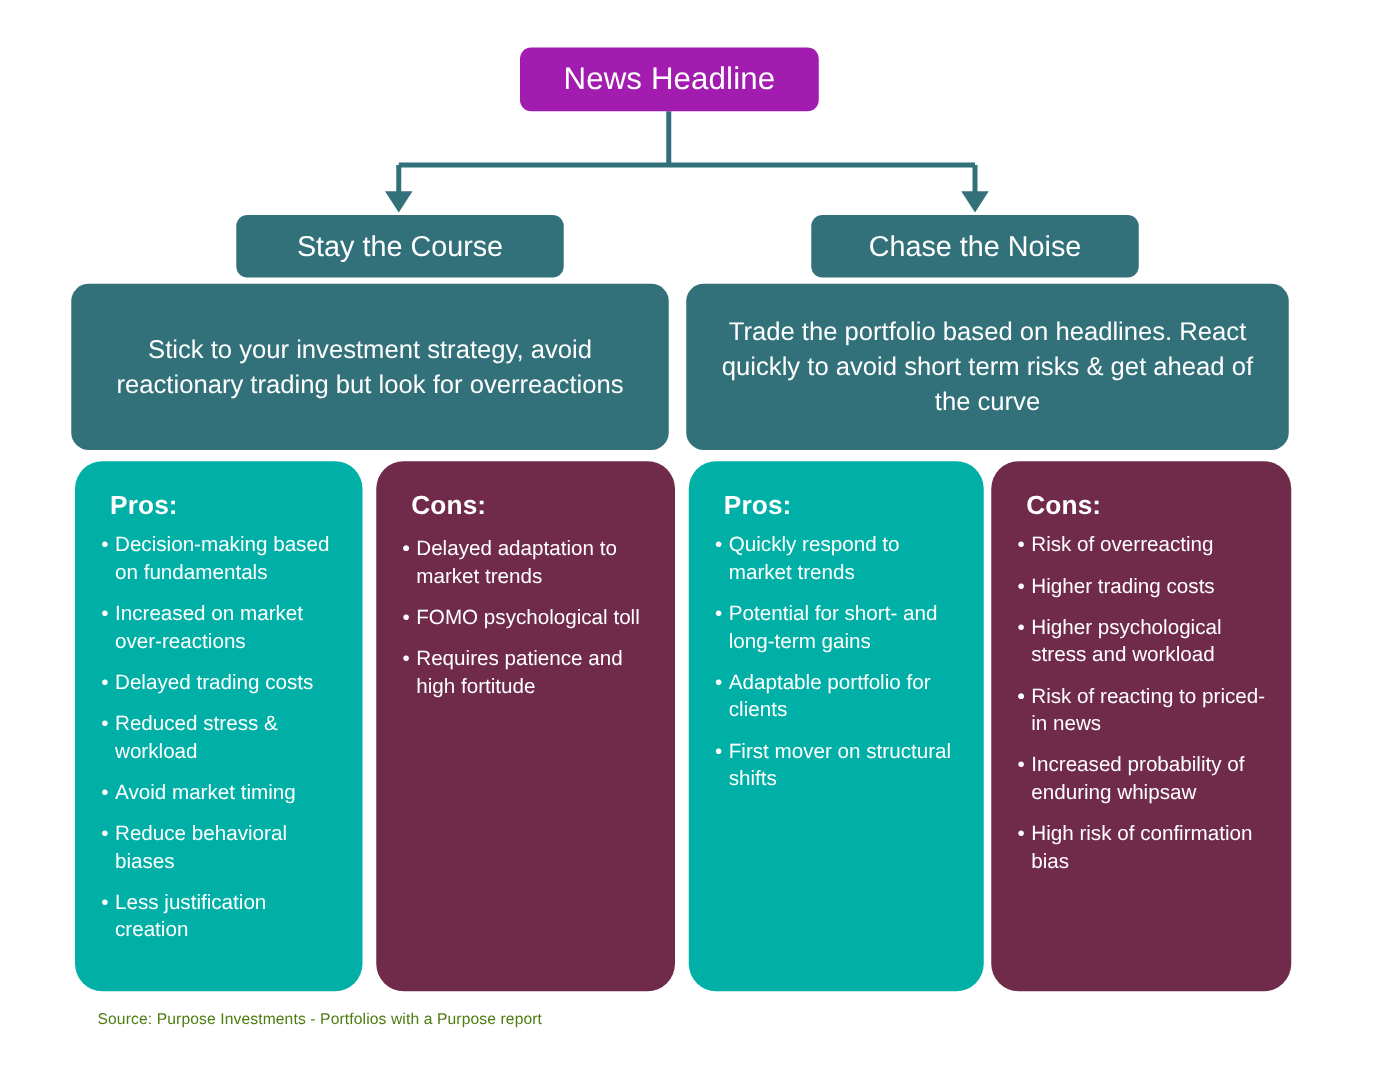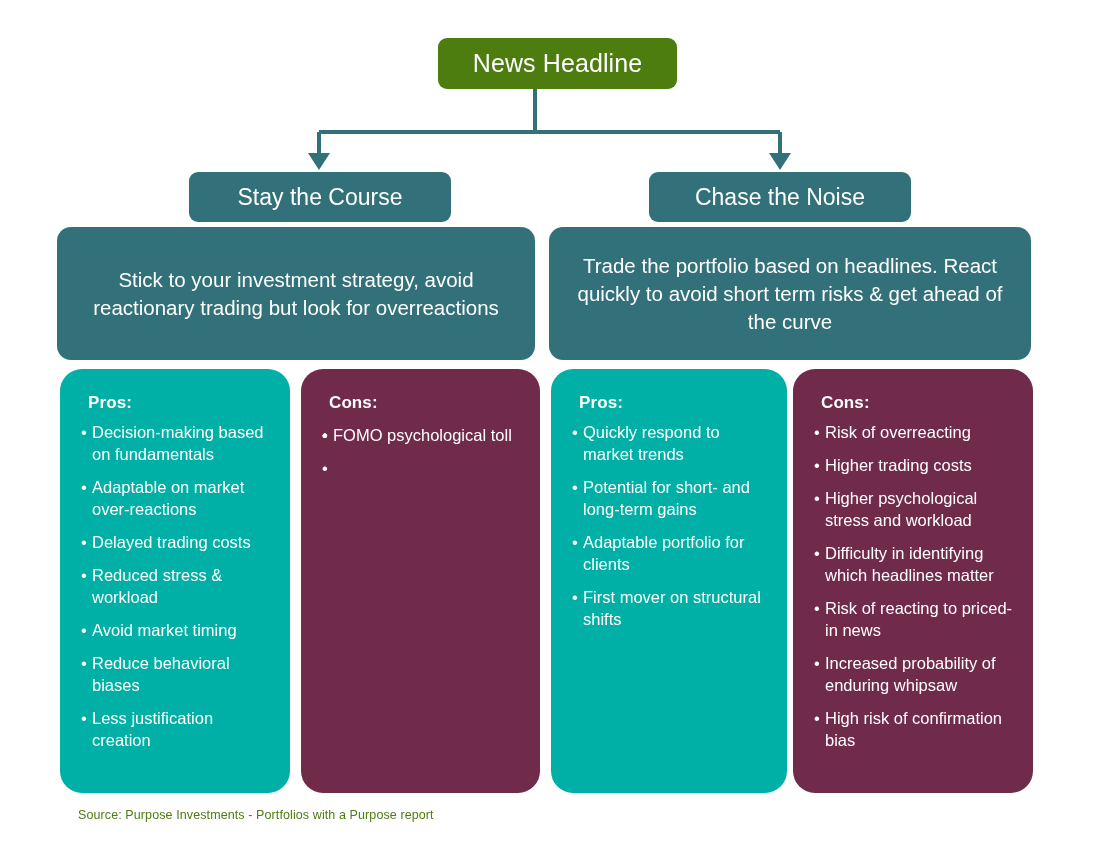--- a/index.html
+++ b/index.html
@@ -25,25 +25,25 @@
     left: 0;
     top: 0;
     width: 1106px;
     height: 854px;
     pointer-events: none;
   }
 
   
   .root-node {
     position: absolute;
-    left: 438px;
+    left: 416px;
     top: 38px;
     width: 239px;
     height: 51px;
-    background: #4d7c0f;
+    background: #a21caf;
     border-radius: 9px;
     display: flex;
     align-items: center;
     justify-content: center;
     color: #ffffff;
     font-size: 25px;
     letter-spacing: .1px;
   }
 
   
@@ -92,21 +92,21 @@
     padding: 24px 16px 10px 20px;
     color: #ffffff;
     overflow: hidden;
   }
   .list-col.c0 { left: 60px;  width: 230px; background: #00B0A6; }
   .list-col.c1 { left: 301px; width: 239px; background: #702A4A; }
   .list-col.c2 { left: 551px; width: 236px; background: #00B0A6; }
   .list-col.c3 { left: 793px; width: 240px; background: #702A4A; }
 
   .col-title {
-    font-size: 17px;
+    font-size: 21px;
     font-weight: bold;
     margin: 0 0 8px 8px;
     letter-spacing: .1px;
   }
   .bullets {
     margin: 0;
     padding: 0;
     list-style: none;
   }
   .bullets li {
@@ -163,56 +163,56 @@
     <span class="desc-text">Stick to your investment strategy, avoid reactionary trading but look for overreactions</span>
   </div>
   <div class="desc-panel right">
     <span class="desc-text">Trade the portfolio based on headlines. React quickly to avoid short term risks &amp; get ahead of the curve</span>
   </div>
 
   <div class="list-col c0">
     <div class="col-title">Pros:</div>
     <ul class="bullets">
         <li><span class="bullet-dot">•</span><span>Decision-making based on fundamentals</span></li>
-        <li><span class="bullet-dot">•</span><span>Adaptable on market over-reactions</span></li>
+        <li><span class="bullet-dot">•</span><span>Increased on market over-reactions</span></li>
         <li><span class="bullet-dot">•</span><span>Delayed trading costs</span></li>
         <li><span class="bullet-dot">•</span><span>Reduced stress &amp; workload</span></li>
         <li><span class="bullet-dot">•</span><span>Avoid market timing</span></li>
         <li><span class="bullet-dot">•</span><span>Reduce behavioral biases</span></li>
         <li><span class="bullet-dot">•</span><span>Less justification creation</span></li>
       </ul>
   </div>
 
   <div class="list-col c1">
     <div class="col-title">Cons:</div>
     <ul class="bullets">
         <li><span class="bullet-dot">•</span></li>
-        <li><span class="bullet-dot">•</span></li>
+        <li><span class="bullet-dot">•</span><span>Delayed adaptation to market trends</span></li>
         <li><span class="bullet-dot">•</span><span>FOMO psychological toll</span></li>
-        <li><span class="bullet-dot">•</span></li>
+        <li><span class="bullet-dot">•</span><span>Requires patience and high fortitude</span></li>
       </ul>
   </div>
 
   <div class="list-col c2">
     <div class="col-title">Pros:</div>
     <ul class="bullets">
         <li><span class="bullet-dot">•</span><span>Quickly respond to market trends</span></li>
         <li><span class="bullet-dot">•</span><span>Potential for short- and long-term gains</span></li>
         <li><span class="bullet-dot">•</span><span>Adaptable portfolio for clients</span></li>
         <li><span class="bullet-dot">•</span><span>First mover on structural shifts</span></li>
       </ul>
   </div>
 
   <div class="list-col c3">
     <div class="col-title">Cons:</div>
     <ul class="bullets">
         <li><span class="bullet-dot">•</span><span>Risk of overreacting</span></li>
         <li><span class="bullet-dot">•</span><span>Higher trading costs</span></li>
         <li><span class="bullet-dot">•</span><span>Higher psychological stress and workload</span></li>
-        <li><span class="bullet-dot">•</span><span>Difficulty in identifying which headlines matter</span></li>
+        <li><span class="bullet-dot">•</span></li>
         <li><span class="bullet-dot">•</span><span>Risk of reacting to priced-in news</span></li>
         <li><span class="bullet-dot">•</span><span>Increased probability of enduring whipsaw</span></li>
         <li><span class="bullet-dot">•</span><span>High risk of confirmation bias</span></li>
       </ul>
   </div>
 
   <div class="source-note">Source: Purpose Investments - Portfolios with a Purpose report</div>
 
 </div>
 

